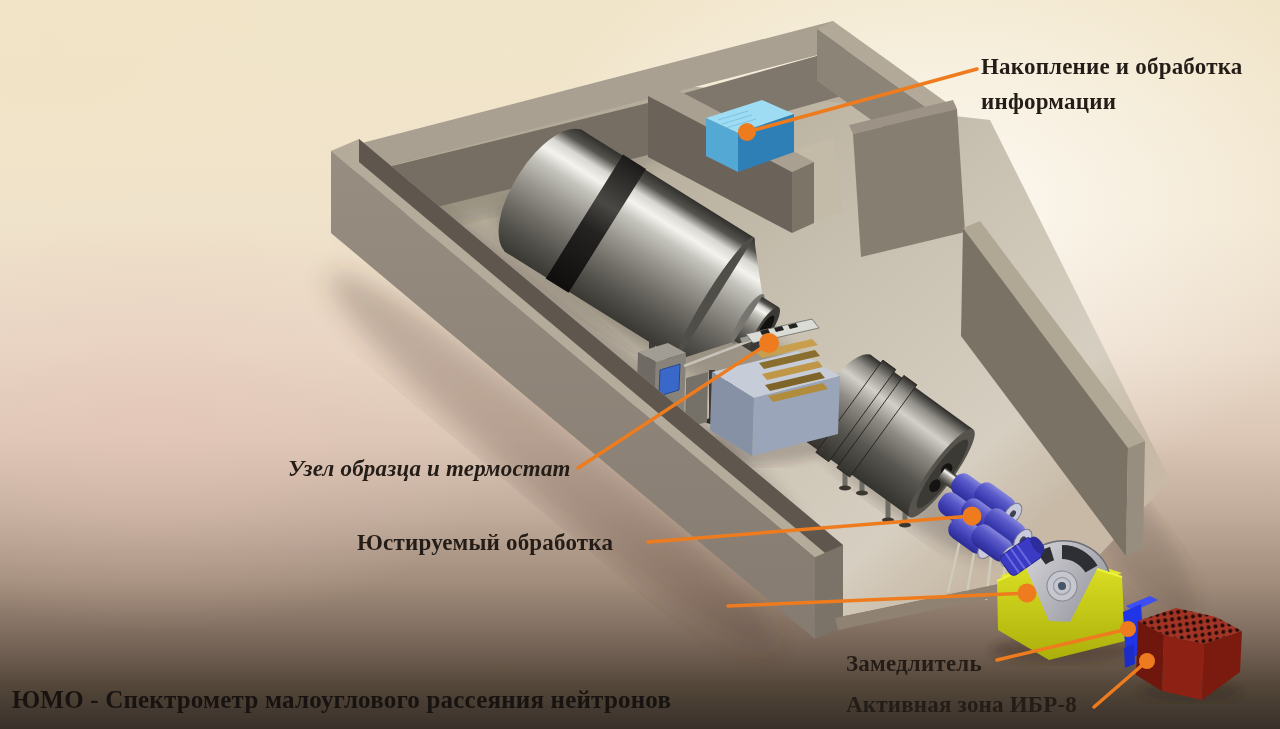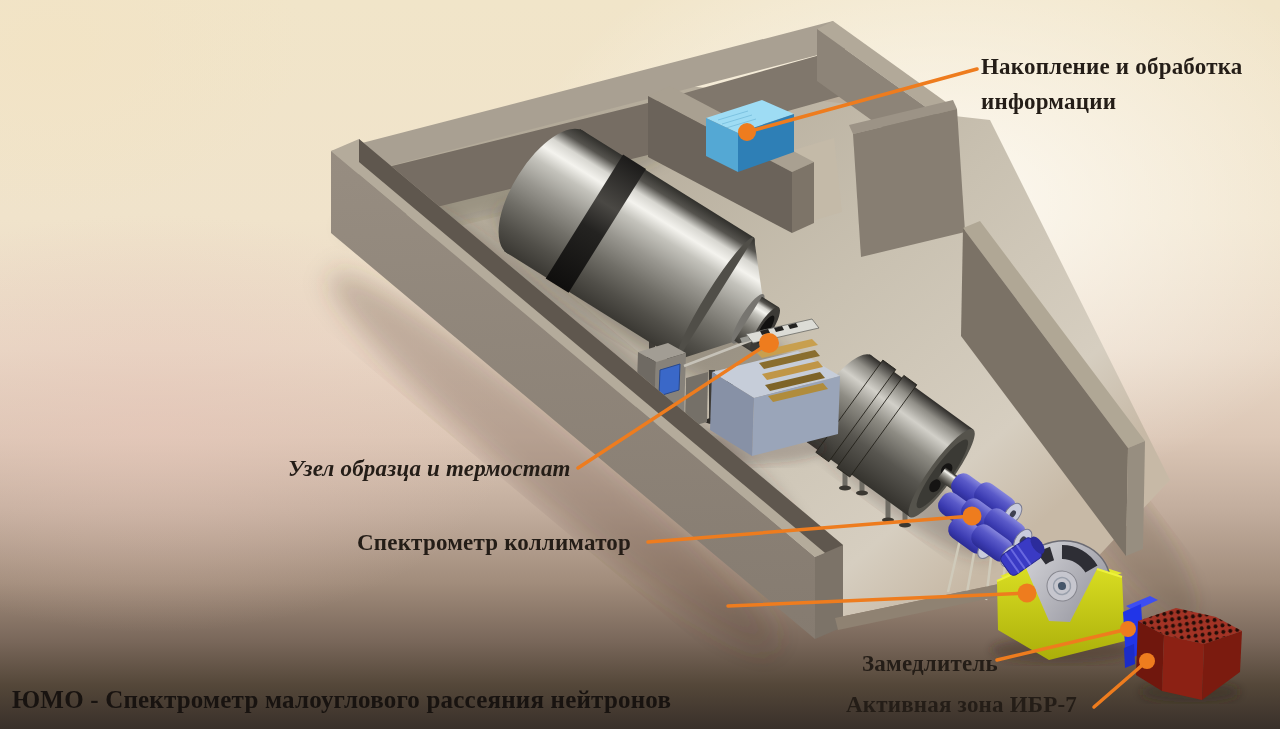--- a/index.html
+++ b/index.html
@@ -338,18 +338,18 @@
     <circle cx="769" cy="343" r="10"></circle>
     <circle cx="972" cy="516" r="9.5"></circle>
     <circle cx="1027" cy="593" r="9.5"></circle>
     <circle cx="1128" cy="629" r="8"></circle>
     <circle cx="1147" cy="661" r="8"></circle>
   </g>
 </svg>
 
 <div class="lbl wrap" style="left:981px;top:49px;">Накопление и обработка информации</div>
 <div class="lbl" style="left:288px;top:456px;font-style:italic;">Узел образца и термостат</div>
-<div class="lbl" style="left:357px;top:530px;">Спектрометр коллиматор</div>
-<div class="lbl" style="left:846px;top:651px;margin-left:16px;">Замедлитель</div>
-<div class="lbl" style="left:846px;top:692px;">Активная зона ИБР-7</div>
+<div class="lbl" style="left:357px;top:530px;">Юстируемый обработка</div>
+<div class="lbl" style="left:846px;top:651px;">Замедлитель</div>
+<div class="lbl" style="left:846px;top:692px;">Активная зона ИБР-8</div>
 <div class="title">ЮМО - Спектрометр малоуглового рассеяния нейтронов</div>
 
 </div>
 
 </body></html>

